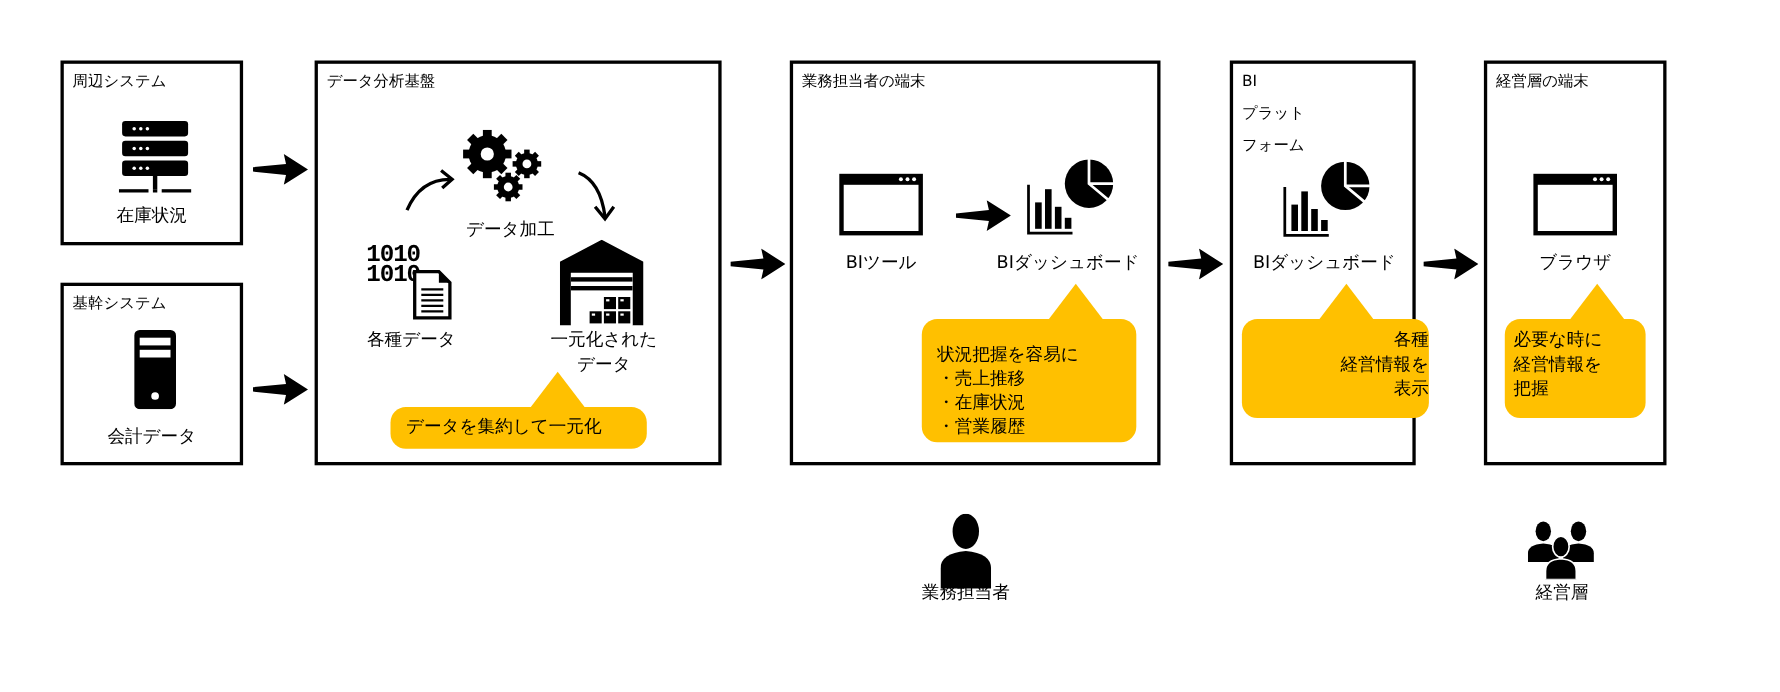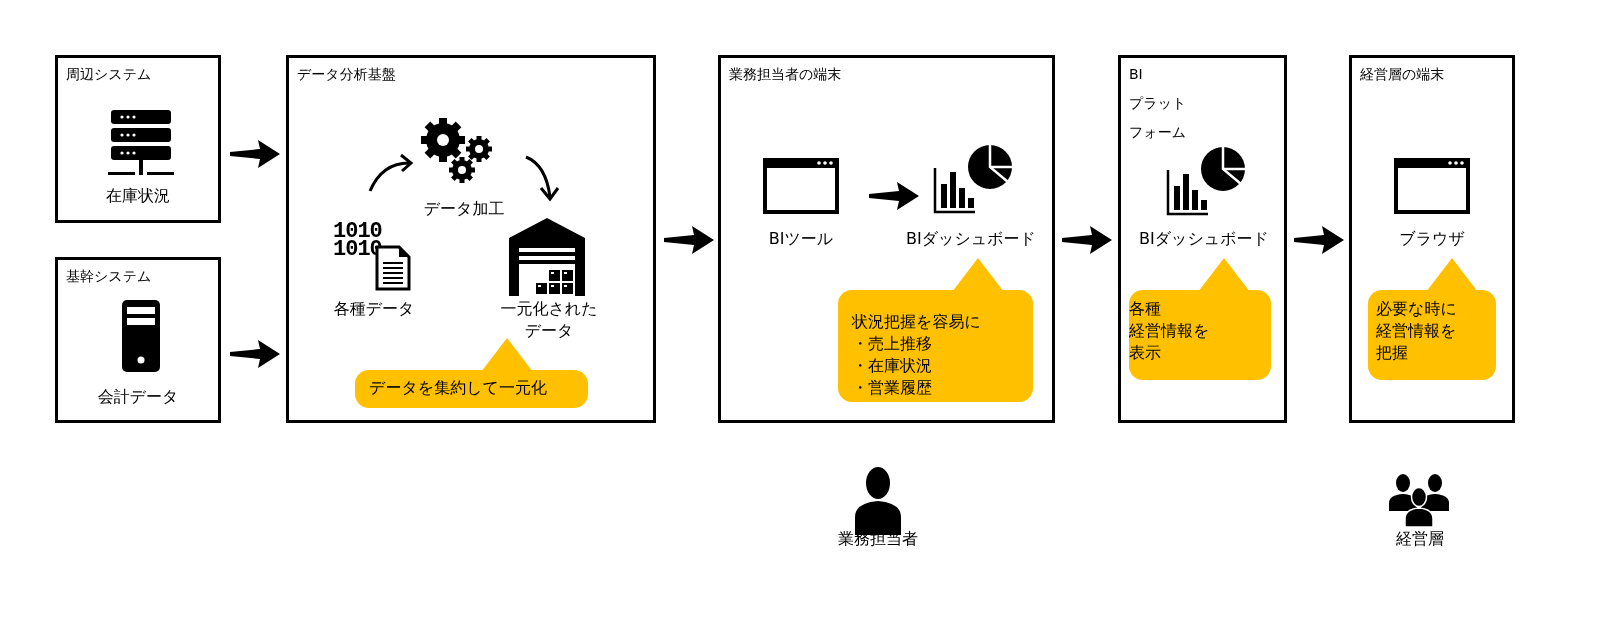--- a/index.html
+++ b/index.html
@@ -230,21 +230,21 @@
 <div class="box" style="left:1118px;top:55px;width:169px;height:368px;">
   <div class="box-title">BI
 プラット
 フォーム</div>
   <div class="abs" style="left:45px;top:88px;">
       <svg width="80" height="70">
         <use href="#dashboard"></use>
       </svg>
     </div>
   <div class="label" style="left:0;width:166px;top:170px;">BIダッシュボード</div>
-  <div class="callout" style="left:8px;top:232px;width:142px;height:90px;padding:8px 0 0 0;text-align:left;">
+  <div class="callout" style="left:8px;top:232px;width:170px;height:90px;padding:8px 0 0 0;text-align:right;">
     <div class="tail" style="left:69px;top:-32px;"></div>
     <div class="callout-text" style="position:relative;">各種
 経営情報を
 表示</div>
   </div>
 </div>
 
 <div class="abs" style="left:1294px;top:226px;">
     <svg width="50" height="28">
       <use href="#arrow"></use>

